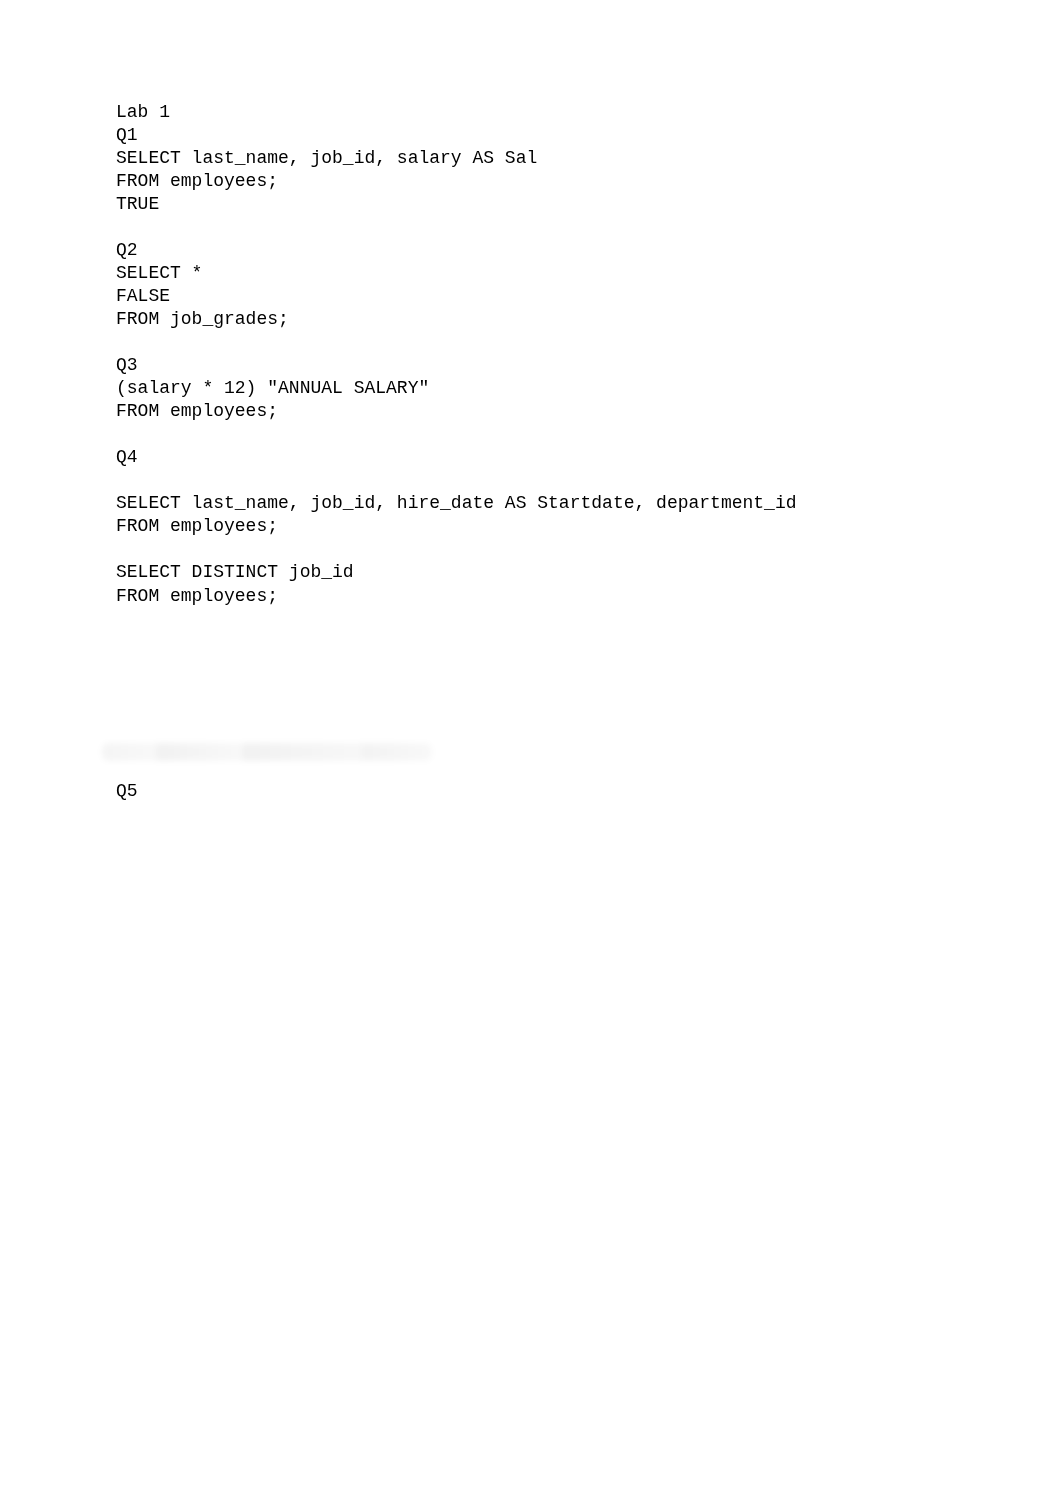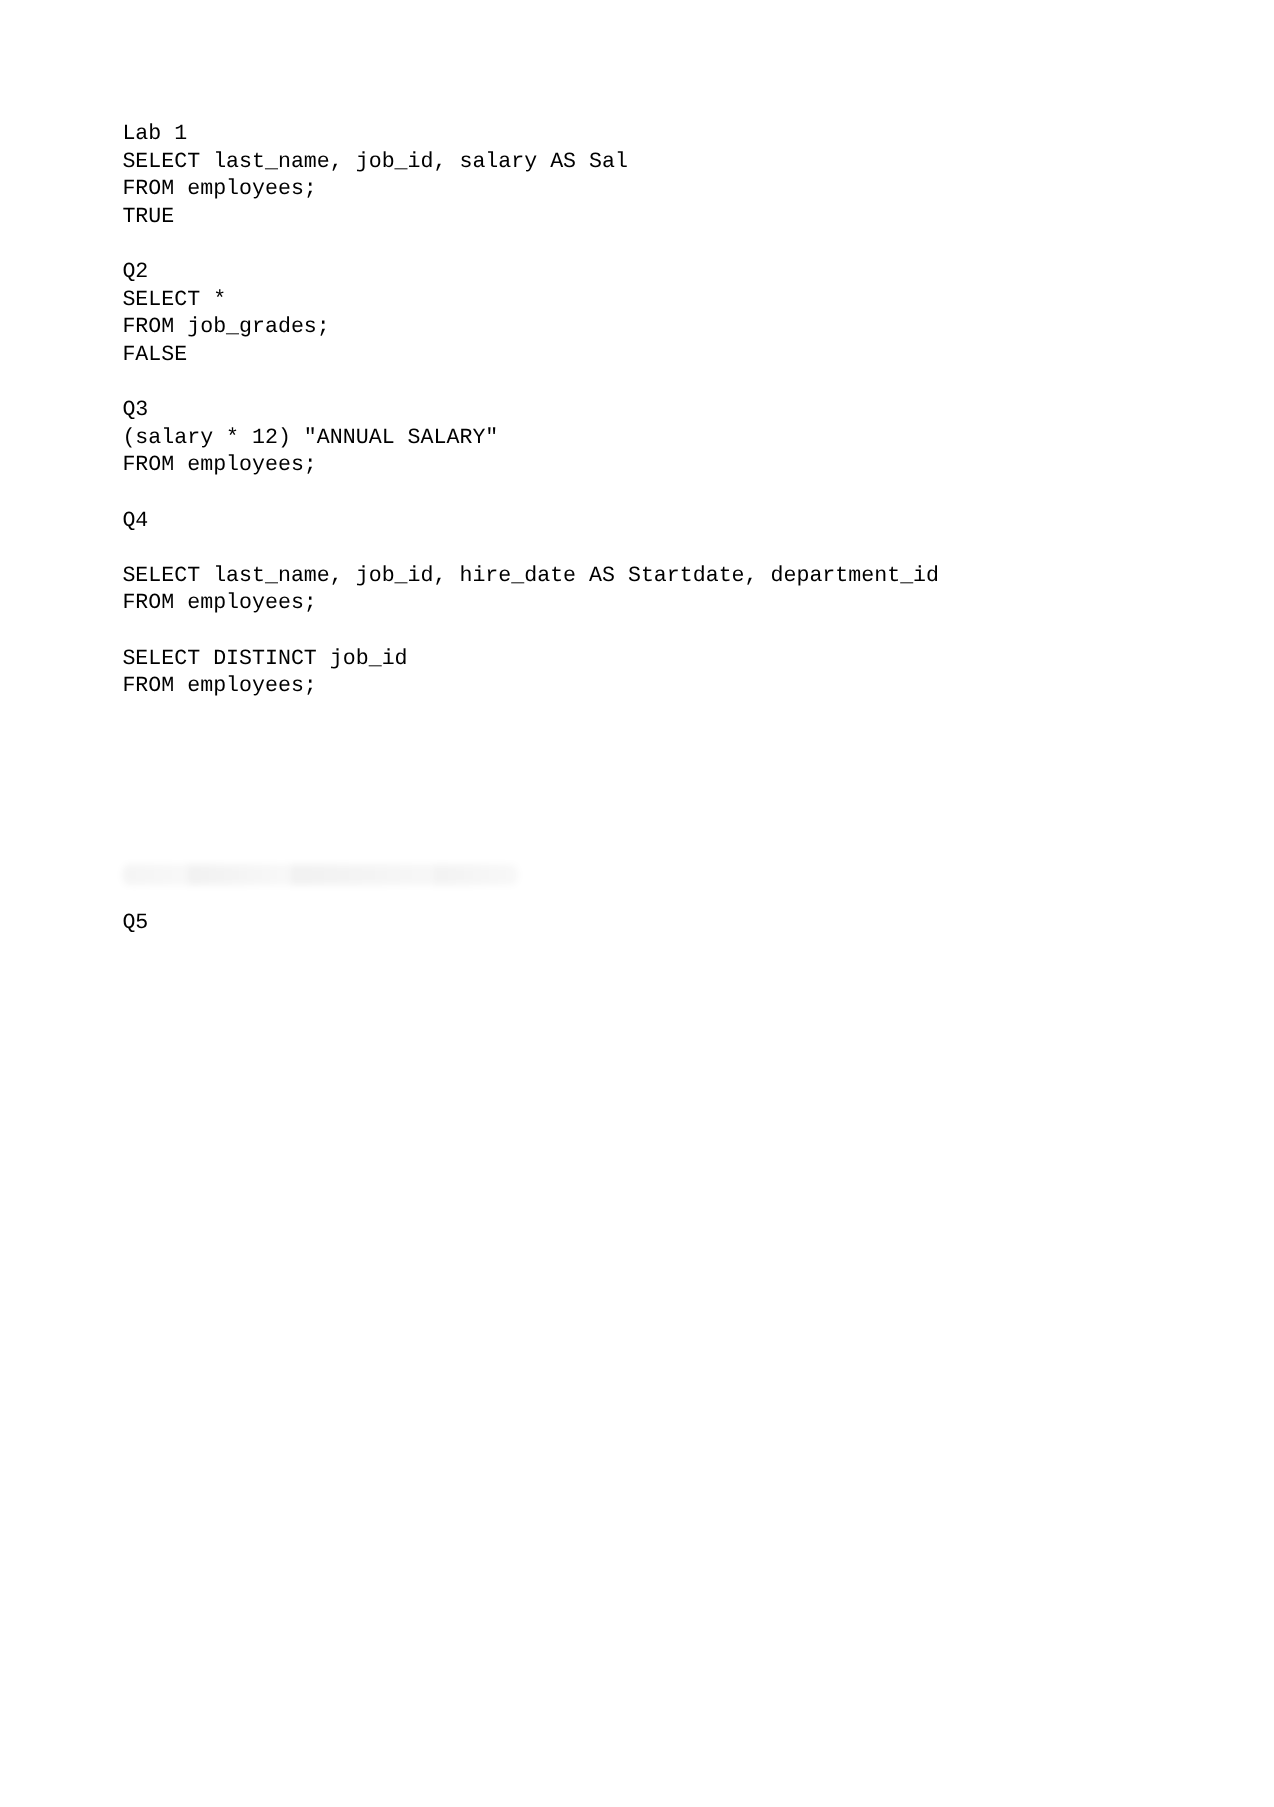--- a/index.html
+++ b/index.html
@@ -8,21 +8,21 @@
       min-height:1506px;
       background:#ffffff;
       font-family:"Courier New", Courier, monospace;
       font-size:18px;
       line-height:1.28;
       color:#000;
       box-sizing:border-box;
     }
     .page { padding:101px 0 0 102px; }
     .block { margin:0 0 23px 0; }
-    .line { white-space:pre; }
+    .line { white-space:pre;margin-left:14px; }
     .blurred {
       display:inline-block;
       margin-top:112px;
       margin-bottom:12px;
       height:18px;
       width:330px;
       border-radius:6px;
       background:linear-gradient(90deg,
         rgba(0,0,0,0.08) 0%,
         rgba(0,0,0,0.05) 16%,
@@ -40,31 +40,32 @@
 <body>
 
 <div class="page">
 
   <div class="block" style="margin-bottom:0;">
     <div class="line">Lab 1</div>
   </div>
 
   
   <div class="block">
+    <div class="line">Q1</div>
     <div class="line">SELECT last_name, job_id, salary AS Sal</div>
     <div class="line">FROM employees;</div>
     <div class="line">TRUE</div>
   </div>
 
   
   <div class="block">
     <div class="line">Q2</div>
     <div class="line">SELECT *</div>
+    <div class="line">FALSE</div>
     <div class="line">FROM job_grades;</div>
-    <div class="line">FALSE</div>
   </div>
 
   
   <div class="block">
     <div class="line">Q3</div>
     <div class="line">(salary * 12) "ANNUAL SALARY"</div>
     <div class="line">FROM employees;</div>
   </div>
 
   

